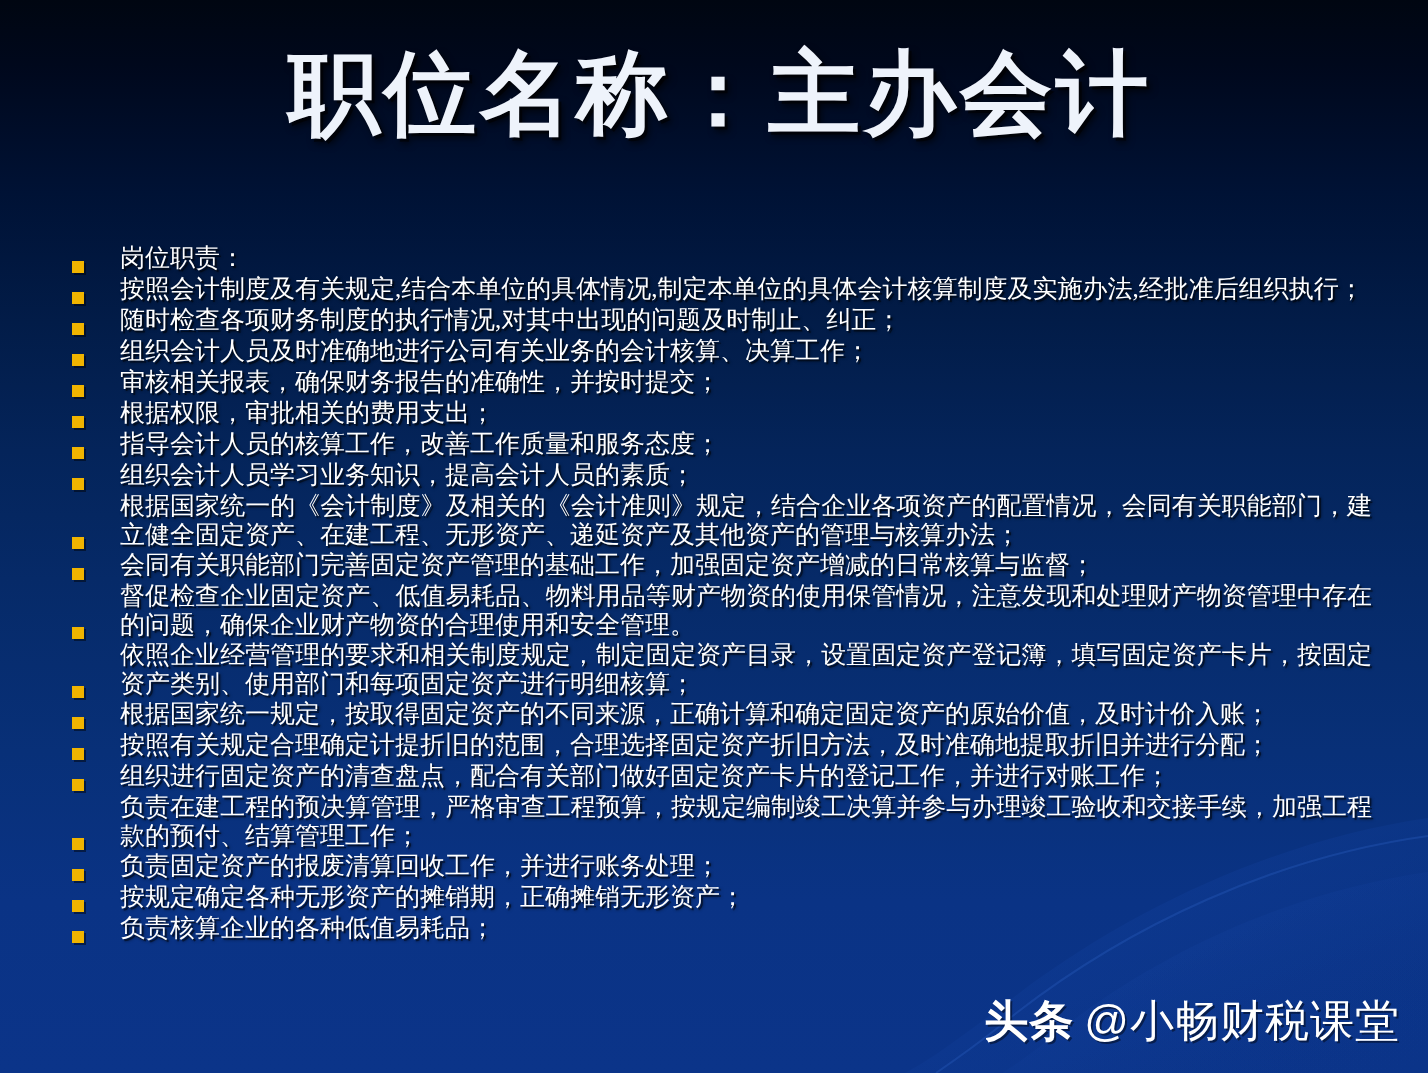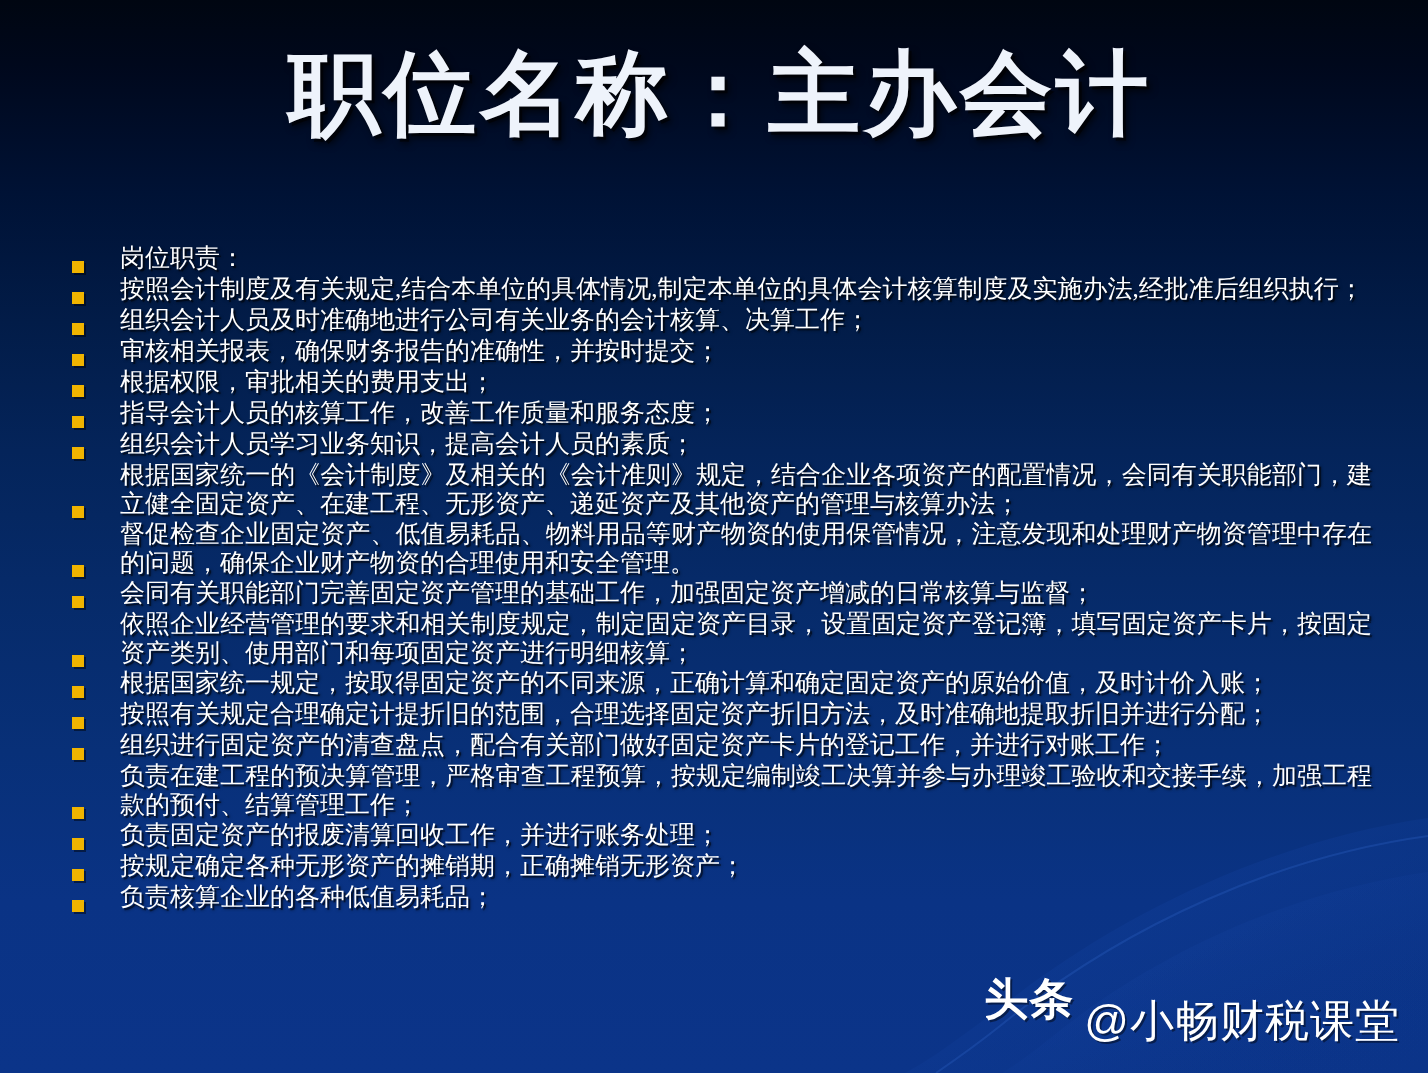--- a/index.html
+++ b/index.html
@@ -81,21 +81,21 @@
     word-break:break-all;
   }
   .bullet-row.compact .bullet-text { line-height:29px; }
 
   
   #watermark {
     position:absolute;
     right:28px;
     bottom:22px;
     display:flex;
-    align-items:center;
+    align-items:flex-end;
     gap:10px;
     font-family:"Liberation Sans","DejaVu Sans",sans-serif;
   }
   #wm-brand {
     font-size:44px;
     font-weight:bold;
     color:#ffffff;
     letter-spacing:1px;
     text-shadow:2px 2px 0 rgba(0,0,0,.45);
   }
@@ -140,20 +140,25 @@
       <span class="bullet-gap"></span>
       <span class="bullet-text">岗位职责：</span>
     </div>
 
     <div class="bullet-row">
       <span class="bullet-marker"></span>
       <span class="bullet-gap"></span>
       <span class="bullet-text">按照会计制度及有关规定,结合本单位的具体情况,制定本单位的具体会计核算制度及实施办法,经批准后组织执行；</span>
     </div>
 
+    <div class="bullet-row">
+      <span class="bullet-marker"></span>
+      <span class="bullet-gap"></span>
+      <span class="bullet-text">随时检查各项财务制度的执行情况,对其中出现的问题及时制止、纠正；</span>
+    </div>
 
     <div class="bullet-row">
       <span class="bullet-marker"></span>
       <span class="bullet-gap"></span>
       <span class="bullet-text">组织会计人员及时准确地进行公司有关业务的会计核算、决算工作；</span>
     </div>
 
     <div class="bullet-row">
       <span class="bullet-marker"></span>
       <span class="bullet-gap"></span>
@@ -177,30 +182,30 @@
       <span class="bullet-gap"></span>
       <span class="bullet-text">组织会计人员学习业务知识，提高会计人员的素质；</span>
     </div>
 
     <div class="bullet-row compact">
       <span class="bullet-marker"></span>
       <span class="bullet-gap"></span>
       <span class="bullet-text">根据国家统一的《会计制度》及相关的《会计准则》规定，结合企业各项资产的配置情况，会同有关职能部门，建立健全固定资产、在建工程、无形资产、递延资产及其他资产的管理与核算办法；</span>
     </div>
 
+    <div class="bullet-row">
+      <span class="bullet-marker"></span>
+      <span class="bullet-gap"></span>
+      <span class="bullet-text">会同有关职能部门完善固定资产管理的基础工作，加强固定资产增减的日常核算与监督；</span>
+    </div>
+
     <div class="bullet-row compact">
       <span class="bullet-marker"></span>
       <span class="bullet-gap"></span>
       <span class="bullet-text">督促检查企业固定资产、低值易耗品、物料用品等财产物资的使用保管情况，注意发现和处理财产物资管理中存在的问题，确保企业财产物资的合理使用和安全管理。</span>
-    </div>
-
-    <div class="bullet-row">
-      <span class="bullet-marker"></span>
-      <span class="bullet-gap"></span>
-      <span class="bullet-text">会同有关职能部门完善固定资产管理的基础工作，加强固定资产增减的日常核算与监督；</span>
     </div>
 
     <div class="bullet-row compact">
       <span class="bullet-marker"></span>
       <span class="bullet-gap"></span>
       <span class="bullet-text">依照企业经营管理的要求和相关制度规定，制定固定资产目录，设置固定资产登记簿，填写固定资产卡片，按固定资产类别、使用部门和每项固定资产进行明细核算；</span>
     </div>
 
     <div class="bullet-row">
       <span class="bullet-marker"></span>

